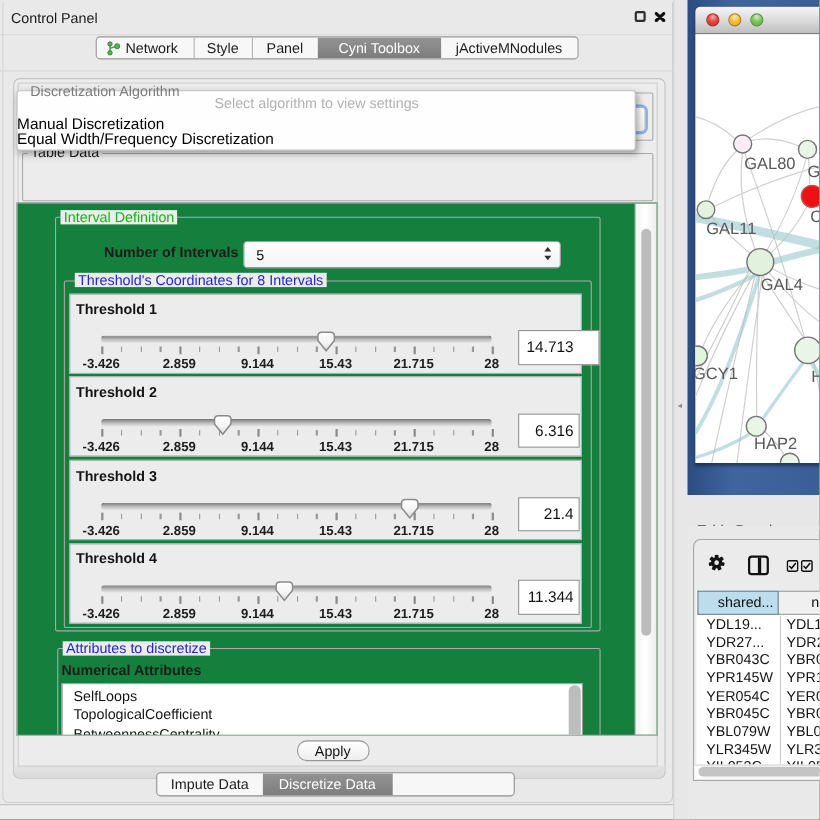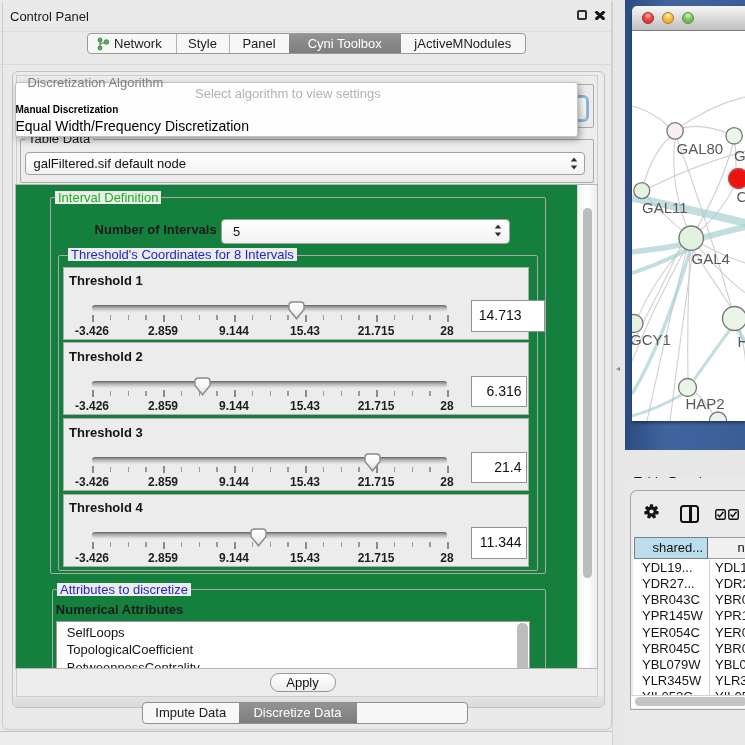--- a/index.html
+++ b/index.html
@@ -47,27 +47,20 @@
   <div class="a" style="left:0;bottom:0;width:100%;height:11.5px;background:linear-gradient(#e4e4e4,#d9d9d9);border-radius:0 0 6px 6px"></div>
 </div>
 <div class="a" style="left:15.5px;top:75px;width:580px;height:620px;border:1px solid #cdcdcd"></div>
 
 <div class="a" style="left:20px;top:83.5px;width:572px;height:42px;border:1px solid #a9a9a9;border-radius:2px"></div>
 
 <div class="a" style="left:24.5px;top:96.5px;width:560px;height:21px;background:linear-gradient(#fff,#f0f0f0);border:1px solid #9db6d0;border-radius:4px;box-shadow:0 0 0 2px rgba(110,160,215,0.8)"></div>
 
 <div class="a" style="left:20px;top:138.5px;width:572px;height:42px;border:1px solid #a9a9a9;border-radius:2px"></div>
 <div class="gt" style="left:25px;top:132px;color:#1b1b1b">Table Data</div>
-<div class="combo" style="left:24.5px;top:152px;width:558.5px;height:21px;line-height:22px">
-  <span style="margin-left:8px">galFiltered.sif default node</span>
-  <svg class="a" style="right:6px;top:4px" width="8" height="13" viewBox="0 0 8 13">
-    <path d="M4,0.5 L7.2,4.6 L0.8,4.6 Z" fill="#2e2e2e"></path>
-        <path d="M4,12.5 L7.2,8.4 L0.8,8.4 Z" fill="#2e2e2e"></path>
-  </svg>
-</div>
 
 <div class="a" style="left:15px;top:184px;width:581px;height:482.5px;border:1px solid #b7b7b7;background:#15803d;overflow:hidden" id="pane">
 
   <div class="a" style="left:34px;top:11.8px;width:494px;height:375px;border:1px solid #a9a9a9;border-radius:2px"></div>
   <div class="gt" style="left:39px;top:5.5px;color:#17b317">Interval Definition</div>
 
   <div class="a" style="left:78.6px;top:36.5px;font-size:13px;font-weight:bold;color:#1b1b1b">Number of Intervals</div>
   <div class="combo" style="left:205px;top:33.8px;width:287px;height:23px;line-height:23px">
     <span style="margin-left:11px">5</span>
     <svg class="a" style="right:7px;top:4.5px" width="8" height="13" viewBox="0 0 8 13">
@@ -265,21 +258,21 @@
 <div class="a" style="left:269.5px;top:672.5px;width:64px;height:17px;background:linear-gradient(#ffffff,#ededed);border:1px solid #989898;border-radius:9px;font-size:13px;text-align:center;line-height:17px;color:#111">Apply</div>
 
 <div class="a" style="left:142px;top:701.5px;width:324px;height:20px;background:#f7f7f7;border:1px solid #8f8f8f;border-radius:4px;overflow:hidden">
   <div class="seg" style="left:0;width:95.5px;line-height:20px">Impute Data</div>
   <div class="seg dark" style="left:95.5px;width:118px;line-height:20px">Discretize Data</div>
 </div>
 
 <div class="a" style="left:15px;top:82px;width:561px;height:53px;background:#fefefe;border:1px solid #c2c2c2;border-radius:3px;box-shadow:2px 3px 7px rgba(0,0,0,0.35);z-index:40"></div>
 <div class="a" style="left:27.5px;top:75px;font-size:13px;color:#7d7d7d;z-index:41">Discretization Algorithm</div>
 <div class="a" style="left:195px;top:85.5px;font-size:13px;color:#b2b2b2;z-index:41">Select algorithm to view settings</div>
-<div class="a" style="left:15.5px;top:104px;font-size:10px;font-weight:bold;color:#000;z-index:41">Manual Discretization</div>
+<div class="a" style="left:15.5px;top:104px;font-size:14px;font-weight:normal;color:#000;z-index:41">Manual Discretization</div>
 <div class="a" style="left:15.5px;top:118px;font-size:14px;color:#000;z-index:41">Equal Width/Frequency Discretization</div>
 
 <div class="a" style="left:612px;top:0;width:13px;height:745px;background:#e7e7e7;border-left:1px solid #d2d2d2"></div>
 <div class="a" style="left:615.5px;top:367px;width:0;height:0;border-top:2.5px solid transparent;border-bottom:2.5px solid transparent;border-right:4px solid #8a8a8a"></div>
 
 <div class="a" style="left:625px;top:0;width:120px;height:450.3px;background:linear-gradient(to right,#2c4c80,#40659e 35%,#3b5e96)"></div>
 <div class="a" style="left:631.5px;top:5.5px;width:113.5px;height:415px;border-radius:5px 0 0 0;overflow:hidden;box-shadow:0 2px 3px rgba(10,25,55,0.55)">
   <div class="a" style="left:0;top:0;width:100%;height:24px;background:linear-gradient(#f7f7f7,#bfbfbf);border-bottom:1px solid #7e7e7e"></div>
   <div class="a" style="left:10px;top:6px;width:12px;height:12px;border-radius:50%;background:radial-gradient(circle at 50% 25%,#fbaba4 0%,#ea4540 48%,#d92c28 100%);border:1px solid #a32622;box-sizing:border-box"></div>
   <div class="a" style="left:30px;top:6px;width:12px;height:12px;border-radius:50%;background:radial-gradient(circle at 50% 25%,#fde9b0 0%,#f4bc3f 48%,#eca423 100%);border:1px solid #ab7b21;box-sizing:border-box"></div>

